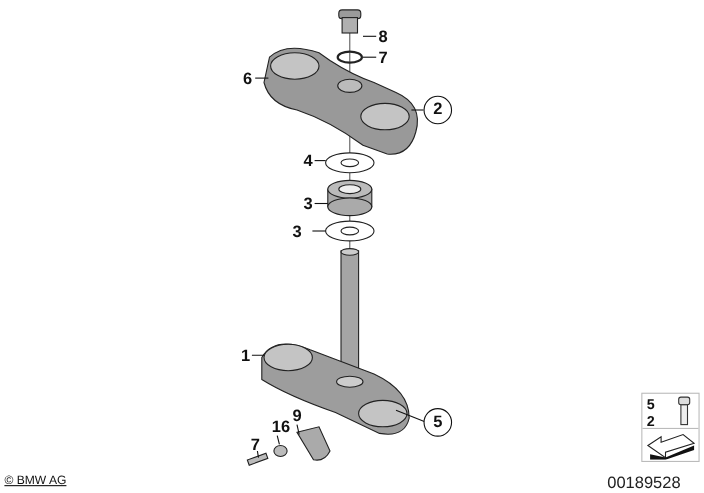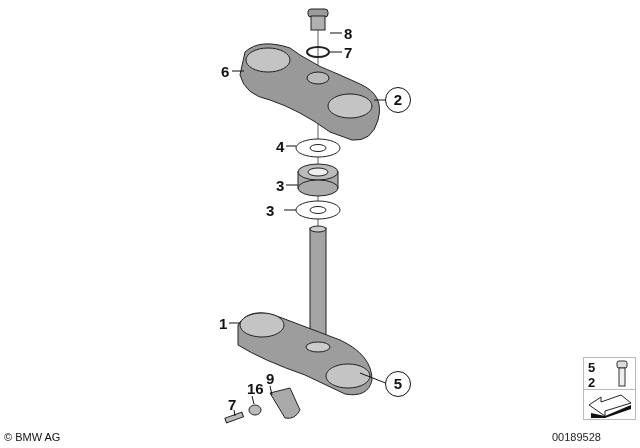--- a/index.html
+++ b/index.html
@@ -1,24 +1,24 @@
 <!DOCTYPE html>
 <html><head>
 <meta charset="utf-8">
 <style>
   html, body { margin:0; padding:0; background:#ffffff; }
   body { width:640px; height:448px; position:relative; overflow:hidden; font-family:"Liberation Sans", sans-serif; }
   #diagram { position:absolute; left:0; top:0; width:640px; height:448px; }
   .callout { position:absolute; font-weight:bold; font-size:15px; color:#111; line-height:15px; }
   .circle-callout { position:absolute; width:26px; height:26px; border:1.5px solid #111; border-radius:50%; box-sizing:border-box; text-align:center; font-weight:bold; font-size:15px; line-height:23px; color:#111; background:#fff; }
-  .copyright { position:absolute; left:4px; top:431px; font-size:11px; color:#111; }
+  .copyright { position:absolute; left:4px; top:431px; font-size:11px; color:#111;text-decoration:underline; }
   .legend { position:absolute; left:583px; top:357px; width:53px; height:63px; border:1px solid #bbb; box-sizing:border-box; }
   .legend .div { position:absolute; left:0; top:31px; width:51px; height:1px; background:#bbb; }
   .legend .n { position:absolute; left:4px; font-weight:bold; font-size:13px; color:#111; }
-  .docnum { position:absolute; left:552px; top:431px; font-size:11px; color:#222; }
+  .docnum { position:absolute; left:552px; top:431px; font-size:15px; color:#222; }
 </style>
 </head>
 <body>
 
 <svg id="diagram" viewBox="0 0 640 448" xmlns="http://www.w3.org/2000/svg">
   <g stroke="#222" stroke-width="1" fill="#9b9b9b">
 
     <line x1="318" y1="20" x2="318" y2="360" stroke="#333" stroke-width="0.8"></line>
 
     <g>

